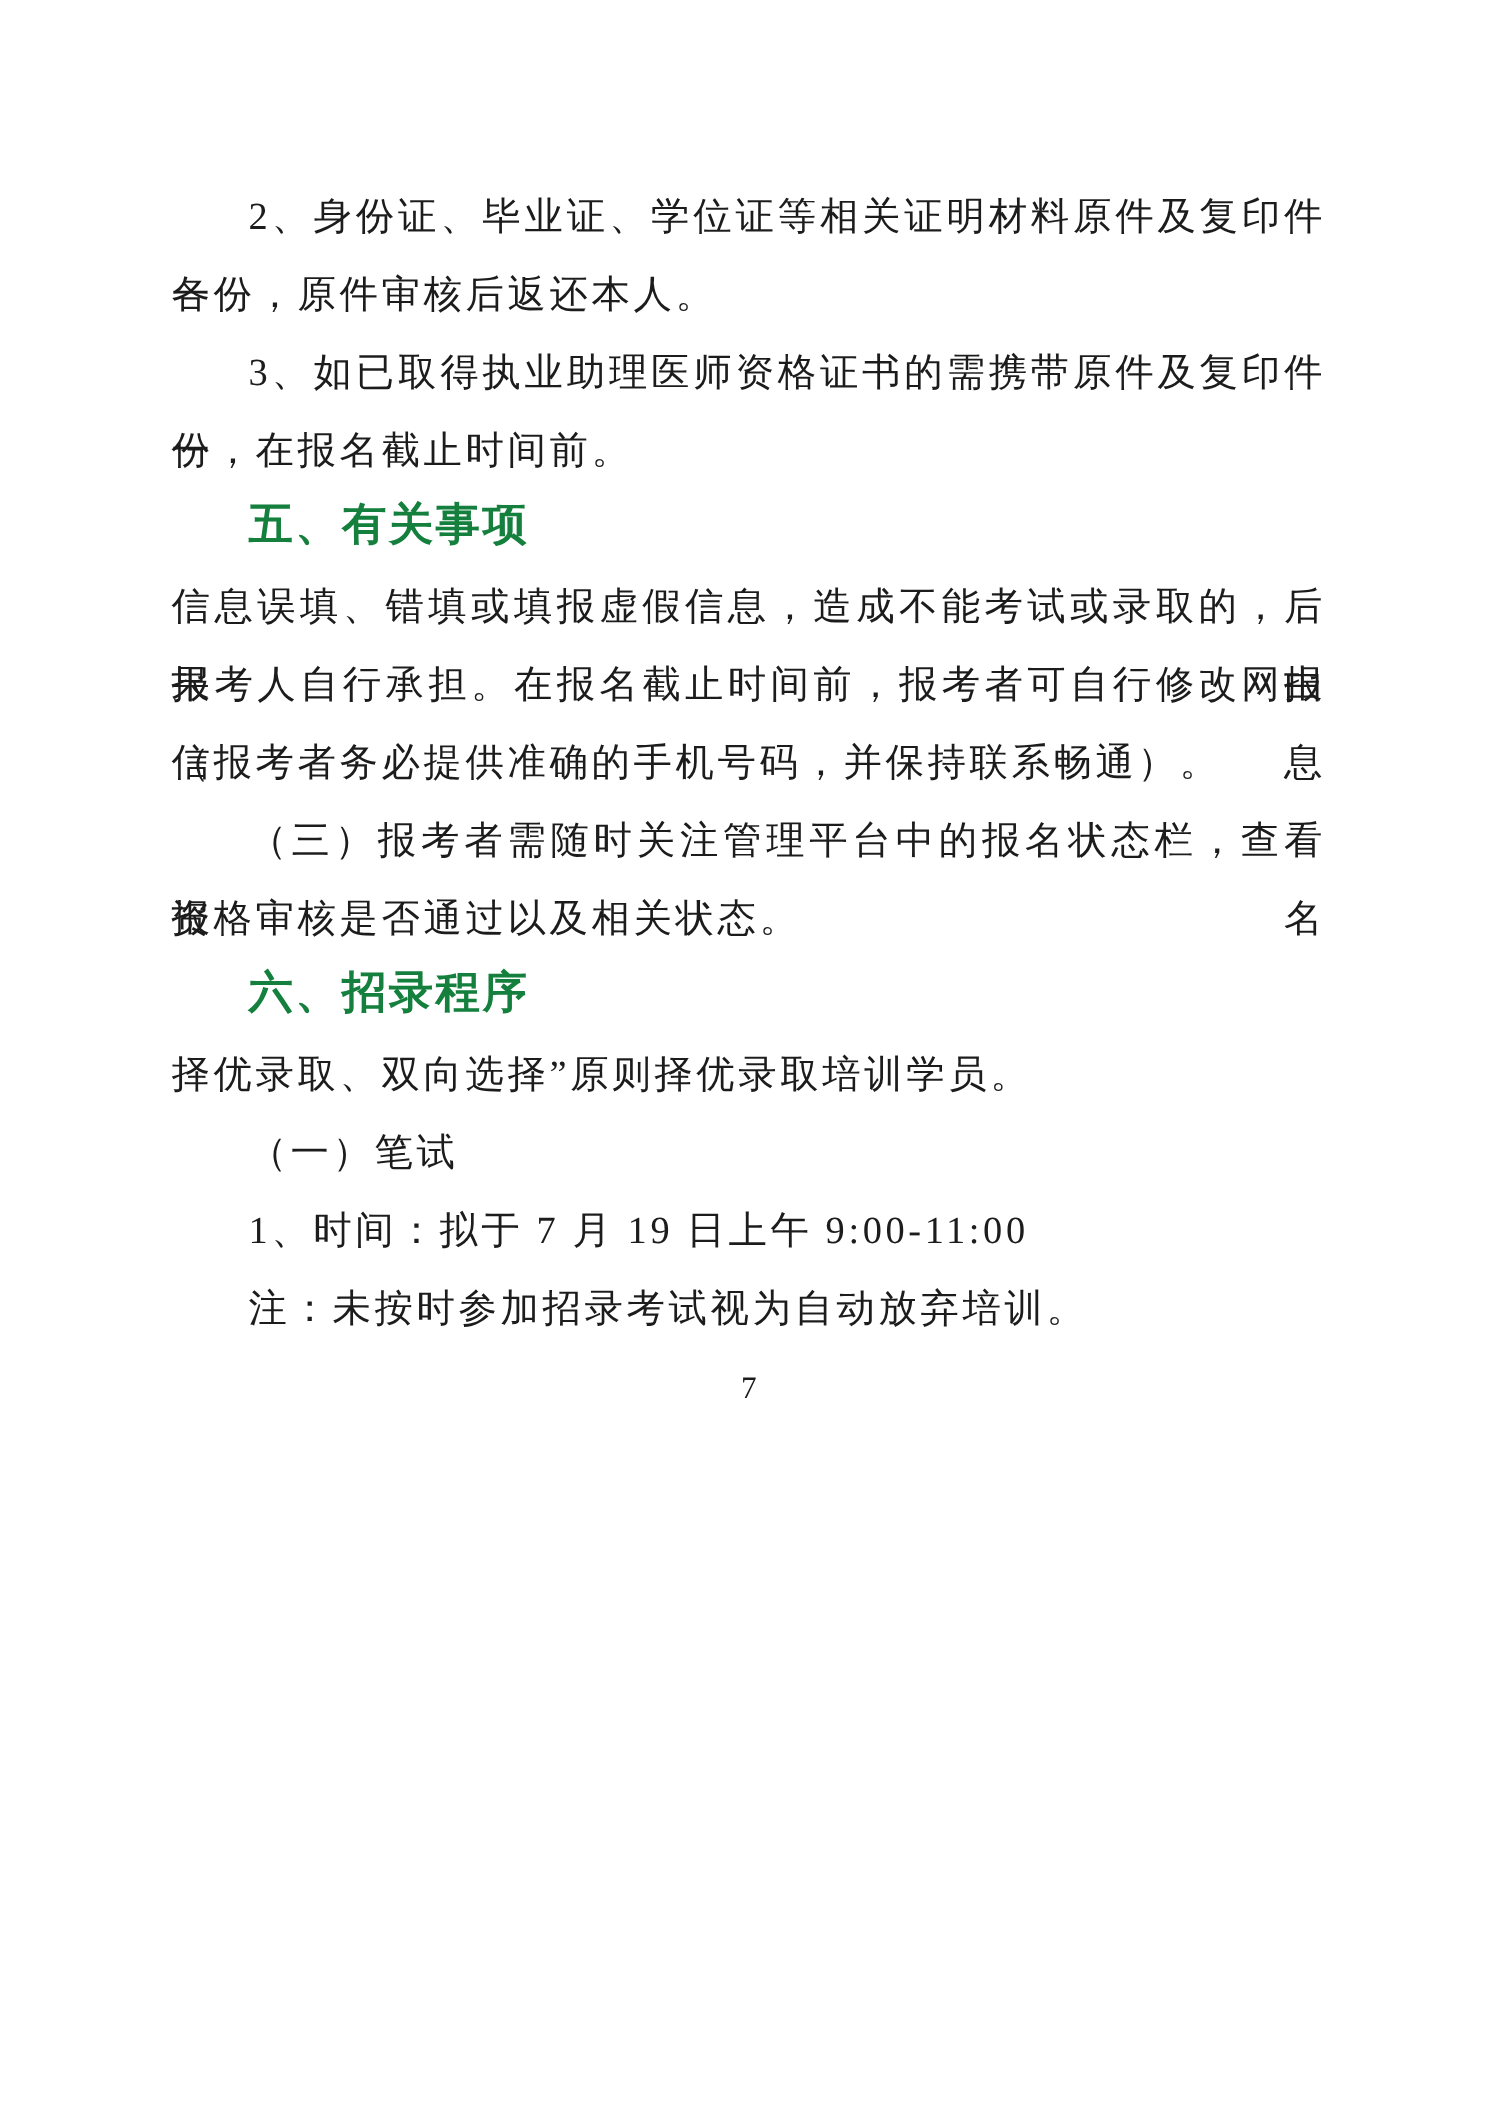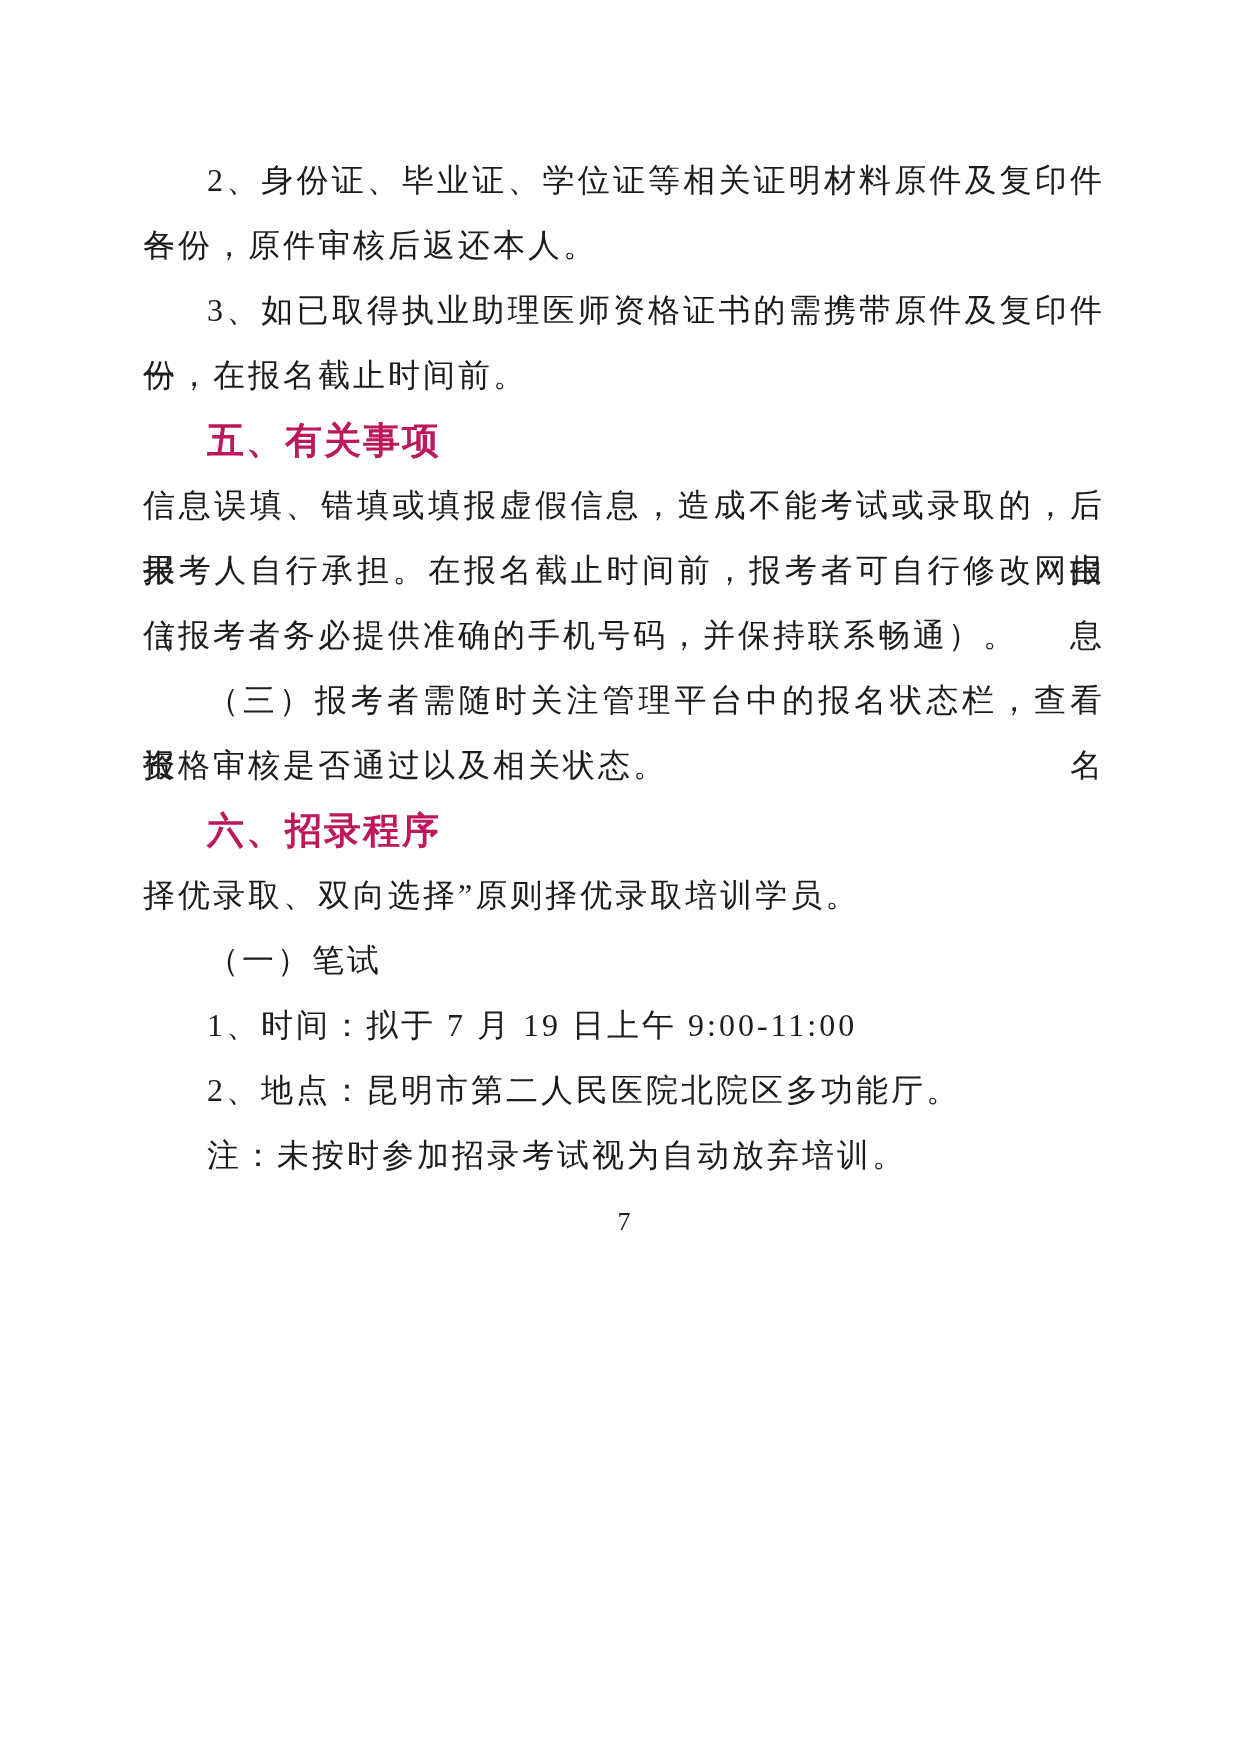--- a/index.html
+++ b/index.html
@@ -32,25 +32,25 @@
   .line.fill {
     white-space: normal;
     text-align: justify;
     text-align-last: justify;
     -moz-text-align-last: justify;
   }
   .line.indent {
     text-indent: 64px;
   }
   .line.heading {
-    font-family: Liberation Serif, serif;
+    font-family: Liberation Mono, monospace;
     font-weight: 700;
     font-size: 37px;
     letter-spacing: 2px;
-    color: #be185d;
+    color: #15803d;
   }
   .page-number {
     margin-top: 14px;
     text-align: center;
     font-size: 26px;
     line-height: 40px;
     letter-spacing: 0;
     color: #1c1c1c;
     font-family: "Liberation Serif", "DejaVu Serif", serif;
   }
@@ -67,17 +67,16 @@
     <div class="line indent heading">五、有关事项</div>
     <div class="line fill">信息误填、错填或填报虚假信息，造成不能考试或录取的，后果由</div>
     <div class="line fill">报考人自行承担。在报名截止时间前，报考者可自行修改网报信息</div>
     <div class="line">（报考者务必提供准确的手机号码，并保持联系畅通）。</div>
     <div class="line indent fill">（三）报考者需随时关注管理平台中的报名状态栏，查看报名</div>
     <div class="line">资格审核是否通过以及相关状态。</div>
     <div class="line indent heading">六、招录程序</div>
     <div class="line">择优录取、双向选择”原则择优录取培训学员。</div>
     <div class="line indent">（一）笔试</div>
     <div class="line indent">1、时间：拟于 7 月 19 日上午 9:00-11:00</div>
-    <div class="line indent">2、地点：昆明市第二人民医院北院区多功能厅。</div>
     <div class="line indent">注：未按时参加招录考试视为自动放弃培训。</div>
     <div class="page-number">7</div>
   </div>
 </div>
 
 </body></html>

